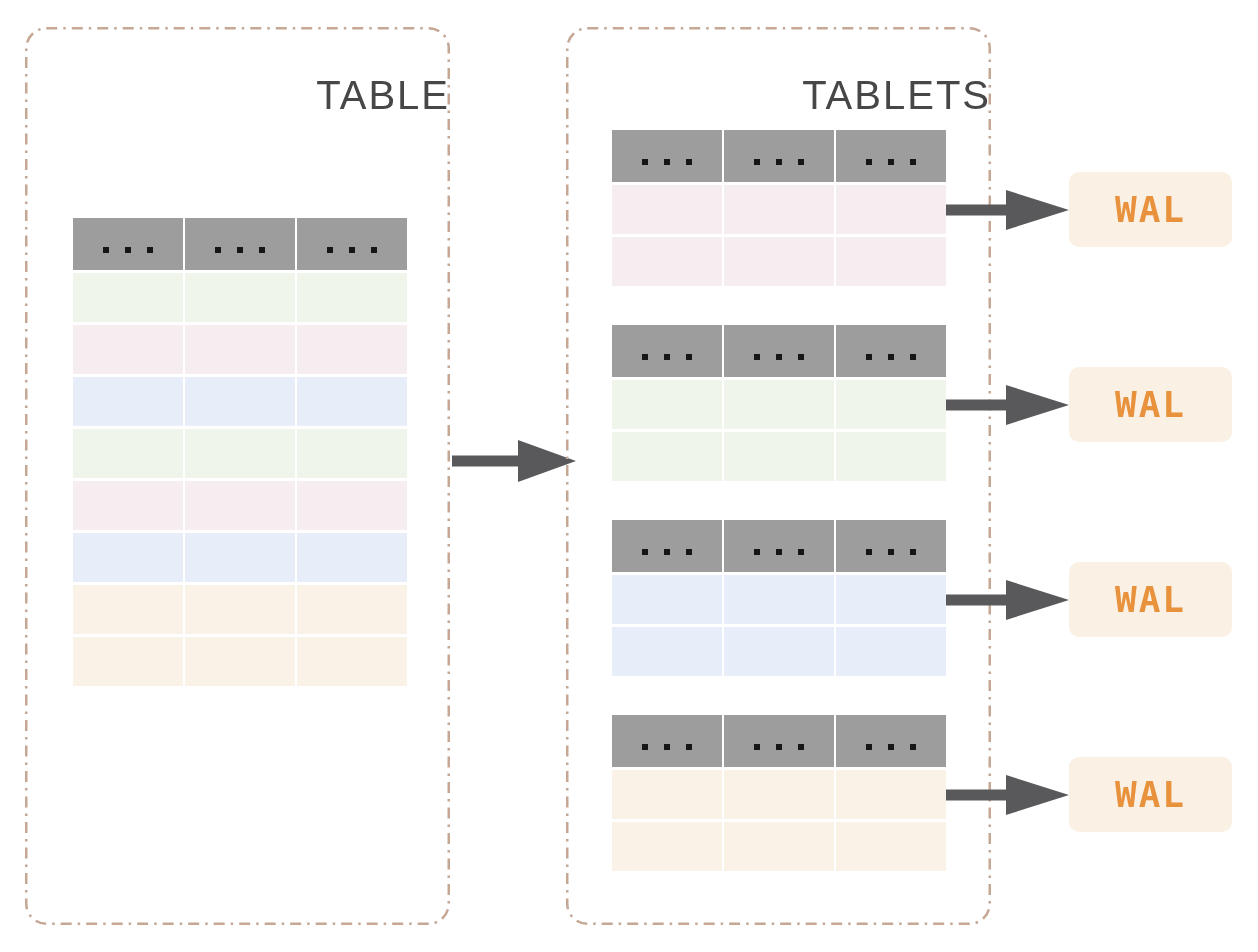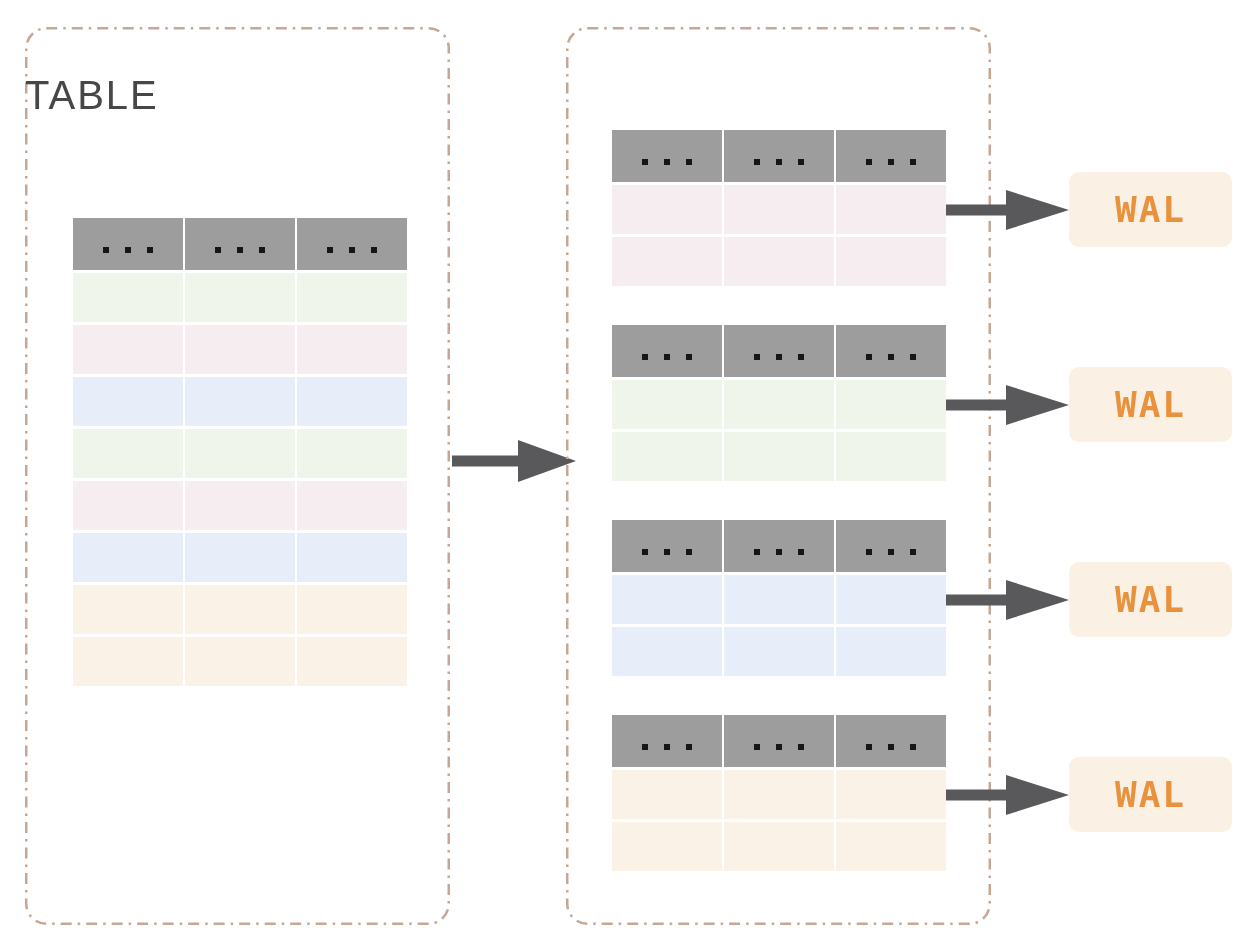--- a/index.html
+++ b/index.html
@@ -26,21 +26,21 @@
     left: 0; top: 0;
     width: 100%; height: 100%;
     display: block;
   }
   .panel-title {
     position: absolute;
     left: 0;
     top: 46px;
     width: 100%;
     margin: 0;
-    text-align: left;
+    text-align: right;
     font-size: 40px;
     font-weight: 400;
     letter-spacing: 2px;
     color: var(--c-title-text, #474747);
     line-height: 1.1;
   }
   #left-panel  { left: 25px; }
   #right-panel { left: 566px; }
 
   .dtable {
@@ -154,20 +154,21 @@
 
   <svg class="arrow-svg" id="main-arrow" width="124" height="44" viewBox="0 0 124 44" aria-hidden="true">
     <rect x="0" y="16.5" width="70" height="11"></rect>
     <polygon points="66,1 124,22 66,43"></polygon>
   </svg>
 
   <section class="panel" id="right-panel">
     <svg class="dash-rect" viewBox="0 0 425 898" aria-hidden="true">
       <rect x="1.25" y="1.25" width="422.5" height="895.5" rx="20" fill="none" stroke="var(--c-panel-border, #c5a794)" stroke-width="2.5" stroke-dasharray="11 6 2.5 6"></rect>
     </svg>
+    <h2 class="panel-title">TABLETS</h2>
   </section>
 
 <div class="dtable tablet-table" style="top: 130px; grid-template-rows: 52px repeat(2, 49px);">
       <div class="cell header">
         <span class="dot"></span>
         <span class="dot"></span>
         <span class="dot"></span>
       </div>
       <div class="cell header">
         <span class="dot"></span>

